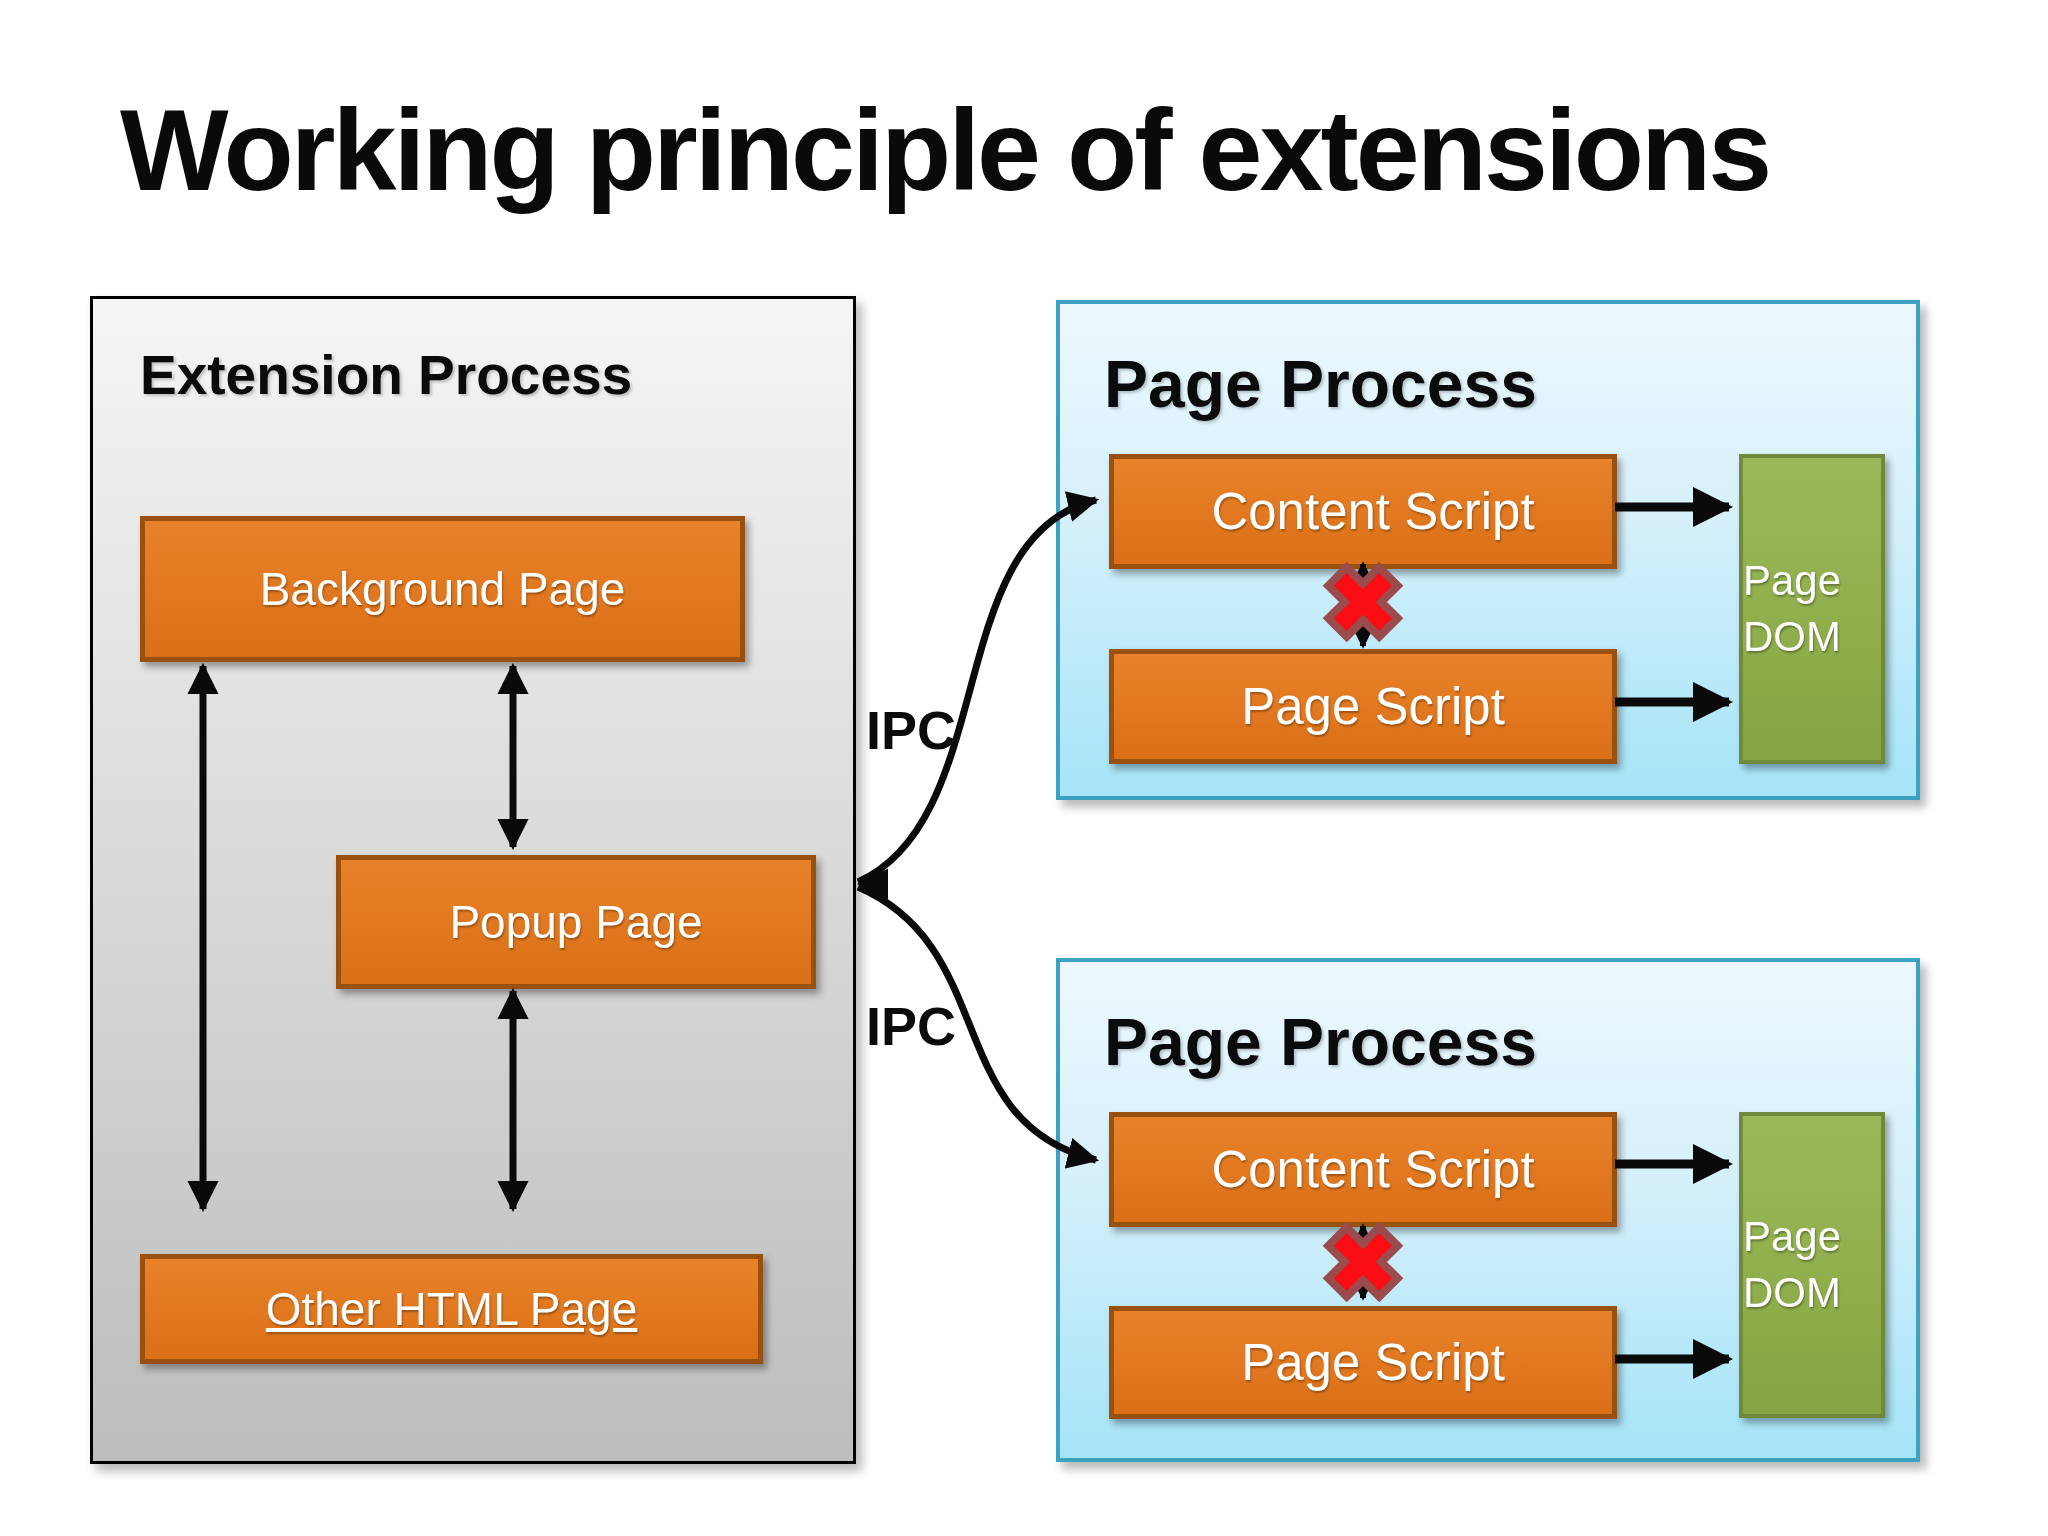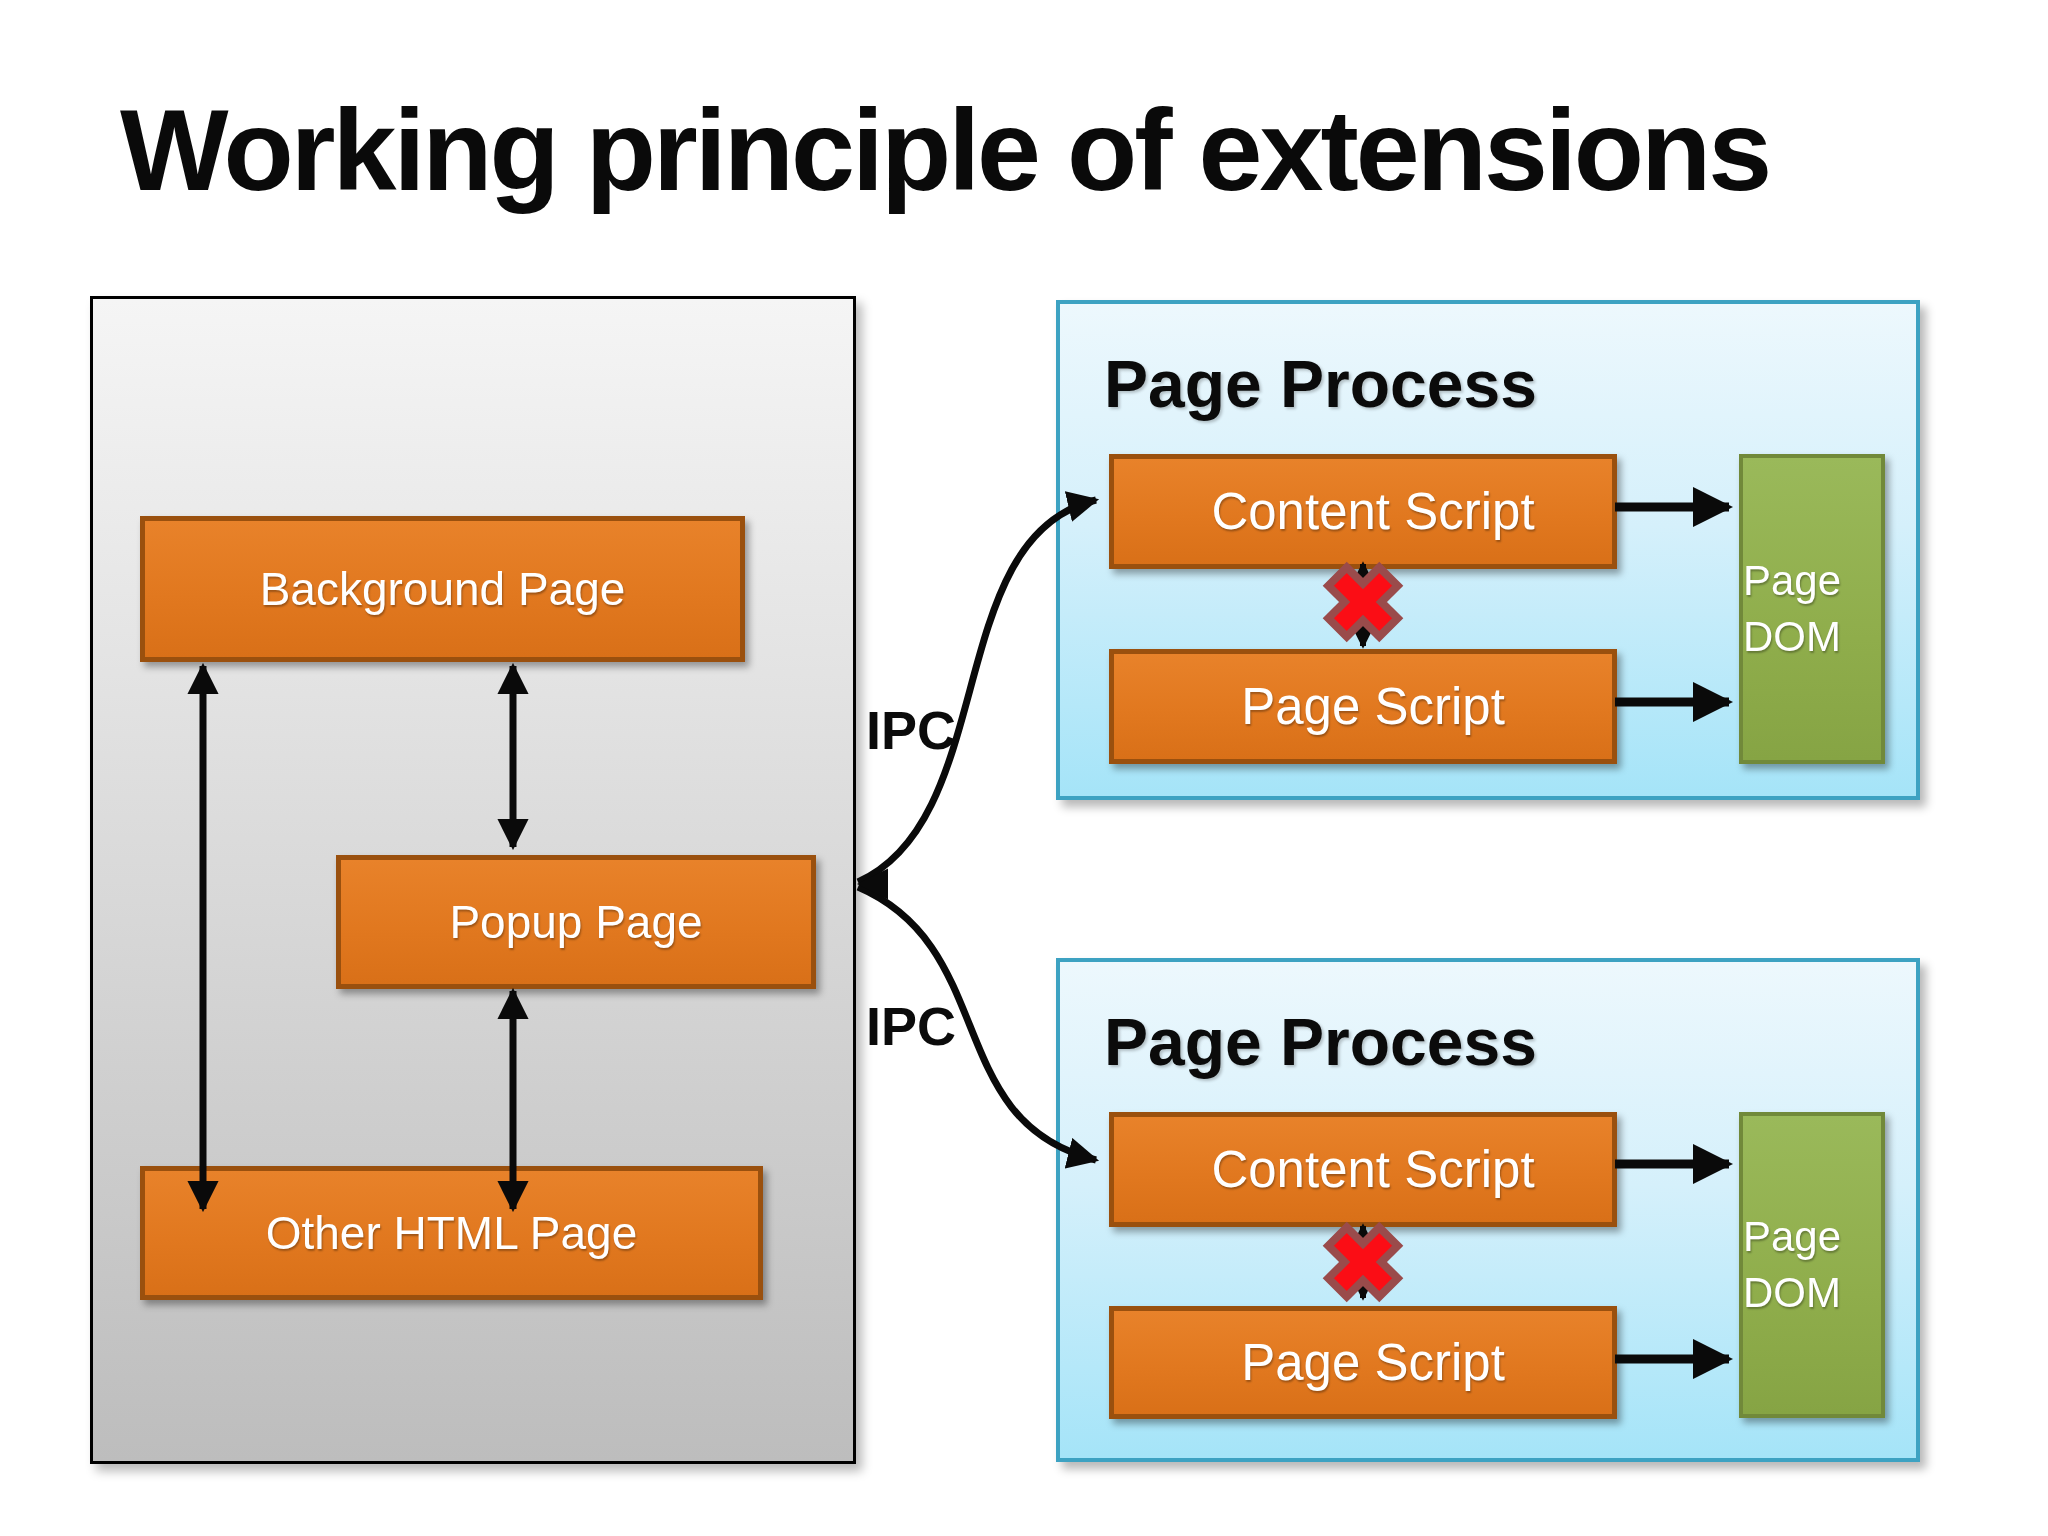--- a/index.html
+++ b/index.html
@@ -43,21 +43,21 @@
     border: 5px solid var(--orange-border,#9a500e);
     box-shadow: 4px 5px 7px rgba(0,0,0,0.35);
     display: flex; align-items: center; justify-content: center;
     color: var(--box-text,#ffffff);
     font-size: 46px;
     text-shadow: 1px 2px 2px rgba(0,0,0,0.3);
     white-space: nowrap;
   }
   #bg-page    { left: 47px;  top: 217px; width: 605px; height: 146px; }
   #popup-page { left: 243px; top: 556px; width: 480px; height: 134px; }
-  #other-page { left: 47px;  top: 867px; width: 623px; height: 134px; }
+  #other-page { left: 47px;  top: 955px; width: 623px; height: 110px; text-decoration: underline; }
 
   
   .blue-box {
     left: 1056px; width: 864px;
     background: linear-gradient(180deg, var(--blue-top,#edf8fd) 0%, #d5f0fb 45%, var(--blue-bottom,#a5e4f8) 100%);
     border: 4px solid var(--blue-border,#3da2c2);
     box-shadow: 6px 7px 9px rgba(0,0,0,0.28);
   }
   #pp-top    { top: 300px; height: 500px; }
   #pp-bottom { top: 958px; height: 504px; }
@@ -107,20 +107,21 @@
   }
 </style>
 </head>
 <body>
 
 <div id="stage">
 
   <div id="slide-title" class="abs">Working principle of extensions</div>
 
   <div id="ext-box" class="abs">
+    <div id="ext-label" class="abs section-label">Extension Process</div>
     <div id="popup-page" class="abs orange-box">
       <span>Popup Page</span>
     </div>
     <div id="bg-page" class="abs orange-box">
       <span>Background Page</span>
     </div>
     <div id="other-page" class="abs orange-box">
       <span>Other HTML Page</span>
     </div>
   </div>

